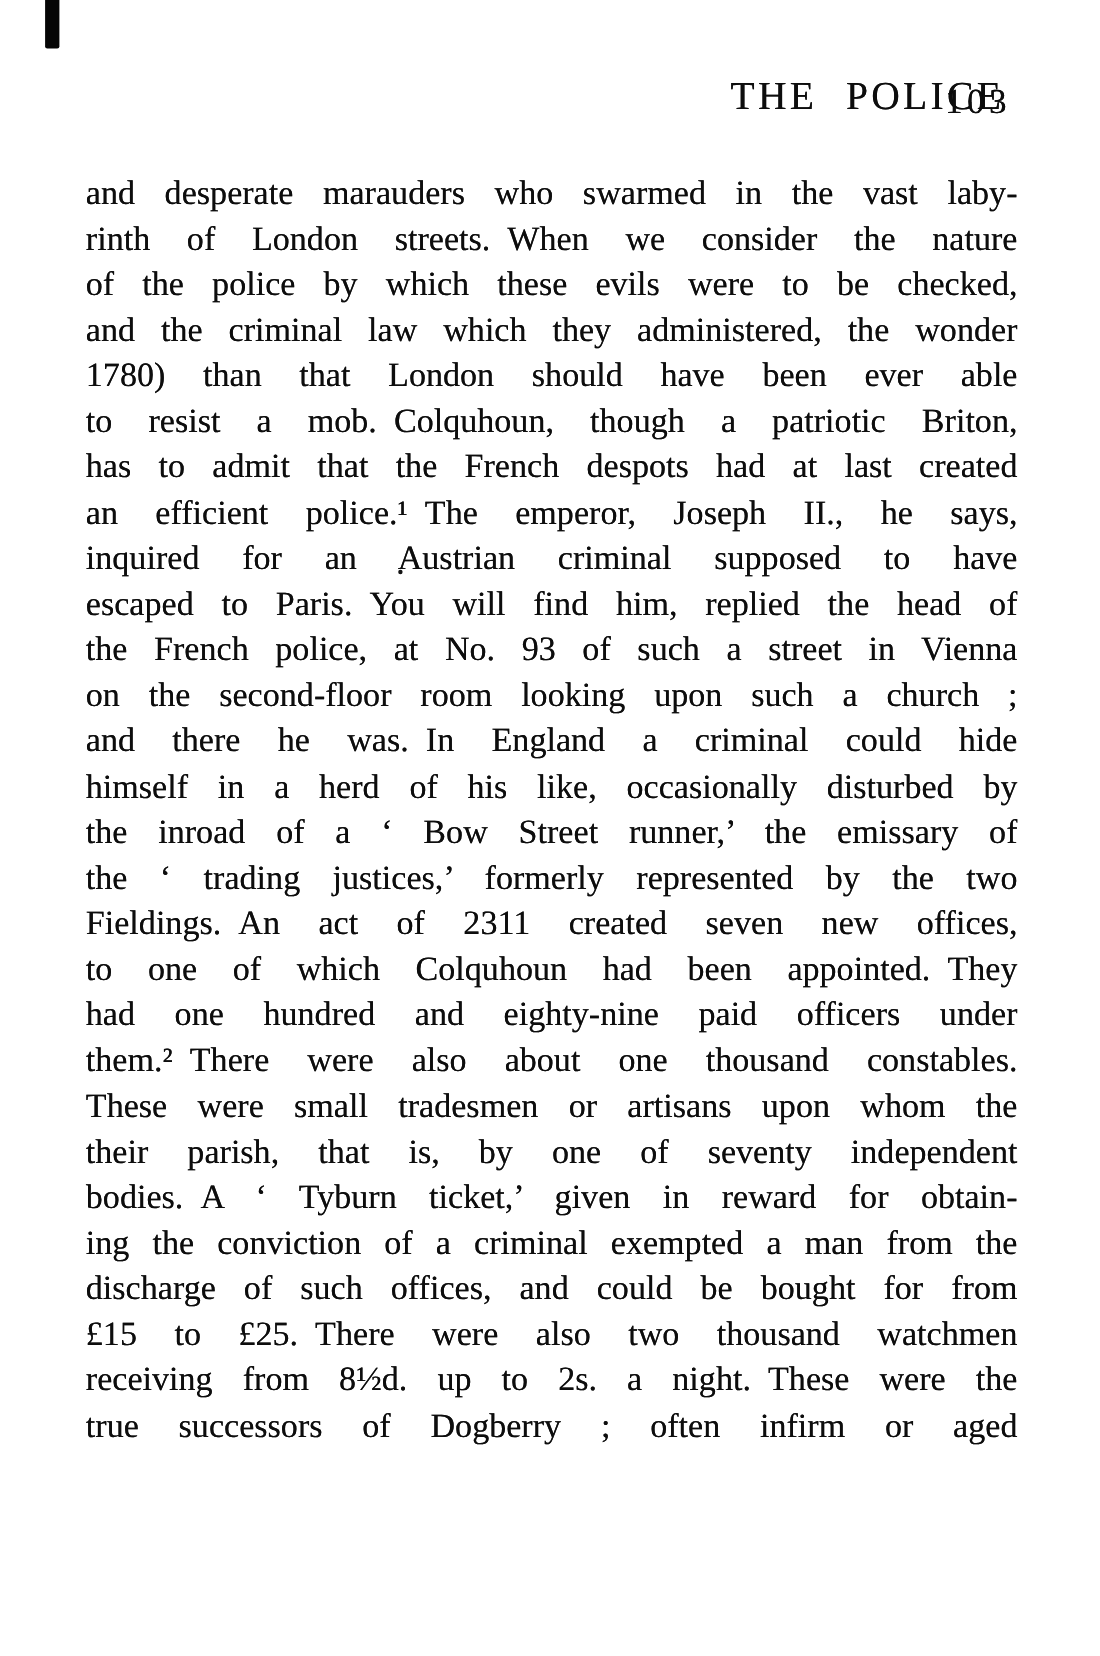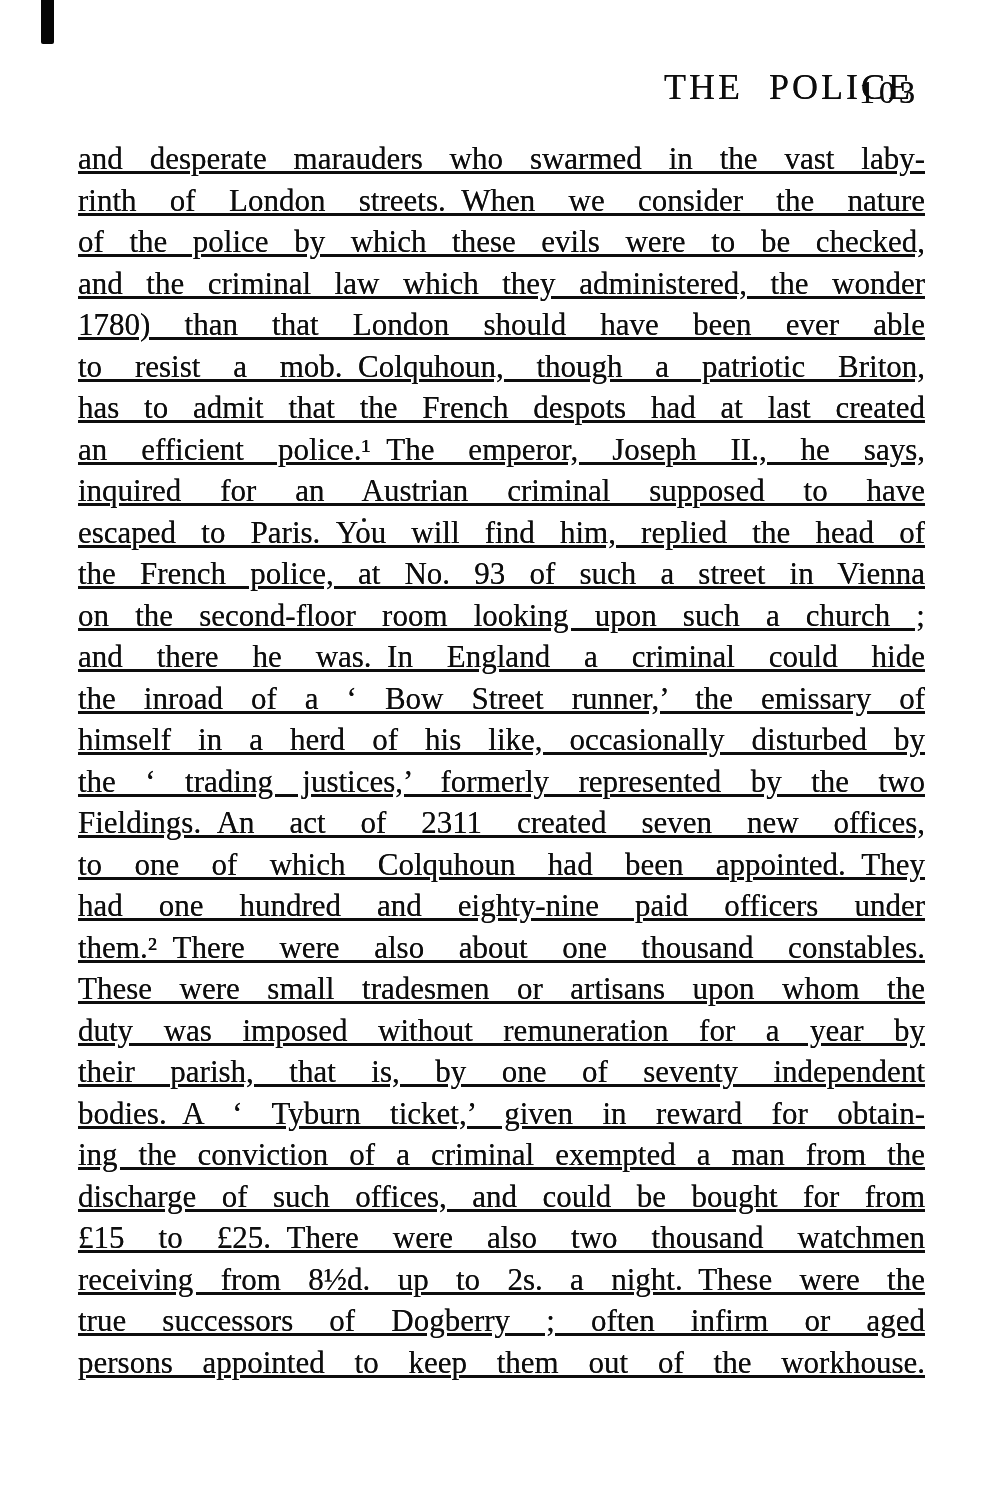--- a/index.html
+++ b/index.html
@@ -37,23 +37,22 @@
     top: 8px;
     font-size: 32px;
     letter-spacing: 4px;
     font-weight: 400;
     text-shadow: 0 0 0.6px rgba(0,0,0,0.85);
     margin-left: 48px;
   }
   .text-block {
     position: absolute;
     left: 78px;
-    top: 138px;
+    top: 154px;
     width: 847px;
-    text-decoration: underline;
   }
   .tline {
     text-align: justify;
     font-size: 31px;
     line-height: 41.5px;
     height: 41.5px;
     overflow: hidden;
     white-space: normal;
     text-shadow: 0 0 0.6px rgba(0,0,0,0.8);
   }
@@ -103,32 +102,30 @@
       <div class="tline">and the criminal law which they administered, the wonder</div>
       <div class="tline">1780) than that London should have been ever able</div>
       <div class="tline">to resist a mob. Colquhoun, though a patriotic Briton,</div>
       <div class="tline">has to admit that the French despots had at last created</div>
       <div class="tline">an efficient police.¹ The emperor, Joseph II., he says,</div>
       <div class="tline">inquired for an Austrian criminal supposed to have</div>
       <div class="tline">escaped to Paris. You will find him, replied the head of</div>
       <div class="tline">the French police, at No. 93 of such a street in Vienna</div>
       <div class="tline">on the second-floor room looking upon such a church ;</div>
       <div class="tline">and there he was. In England a criminal could hide</div>
+      <div class="tline">himself in a herd of his like, occasionally disturbed by</div>
       <div class="tline">the inroad of a ‘ Bow Street runner,’ the emissary of</div>
-      <div class="tline">himself in a herd of his like, occasionally disturbed by</div>
       <div class="tline">the ‘ trading justices,’ formerly represented by the two</div>
       <div class="tline">Fieldings. An act of 2311 created seven new offices,</div>
       <div class="tline">to one of which Colquhoun had been appointed. They</div>
       <div class="tline">had one hundred and eighty-nine paid officers under</div>
       <div class="tline">them.² There were also about one thousand constables.</div>
       <div class="tline">These were small tradesmen or artisans upon whom the</div>
-      <div class="tline">duty was imposed without remuneration for a year by</div>
       <div class="tline">their parish, that is, by one of seventy independent</div>
       <div class="tline">bodies. A ‘ Tyburn ticket,’ given in reward for obtain-</div>
       <div class="tline">ing the conviction of a criminal exempted a man from the</div>
       <div class="tline">discharge of such offices, and could be bought for from</div>
       <div class="tline">£15 to £25. There were also two thousand watchmen</div>
       <div class="tline">receiving from 8½d. up to 2s. a night. These were the</div>
       <div class="tline">true successors of Dogberry ; often infirm or aged</div>
-      <div class="tline">persons appointed to keep them out of the workhouse.</div>
     </div>
 
 </div>
 
 </body></html>

